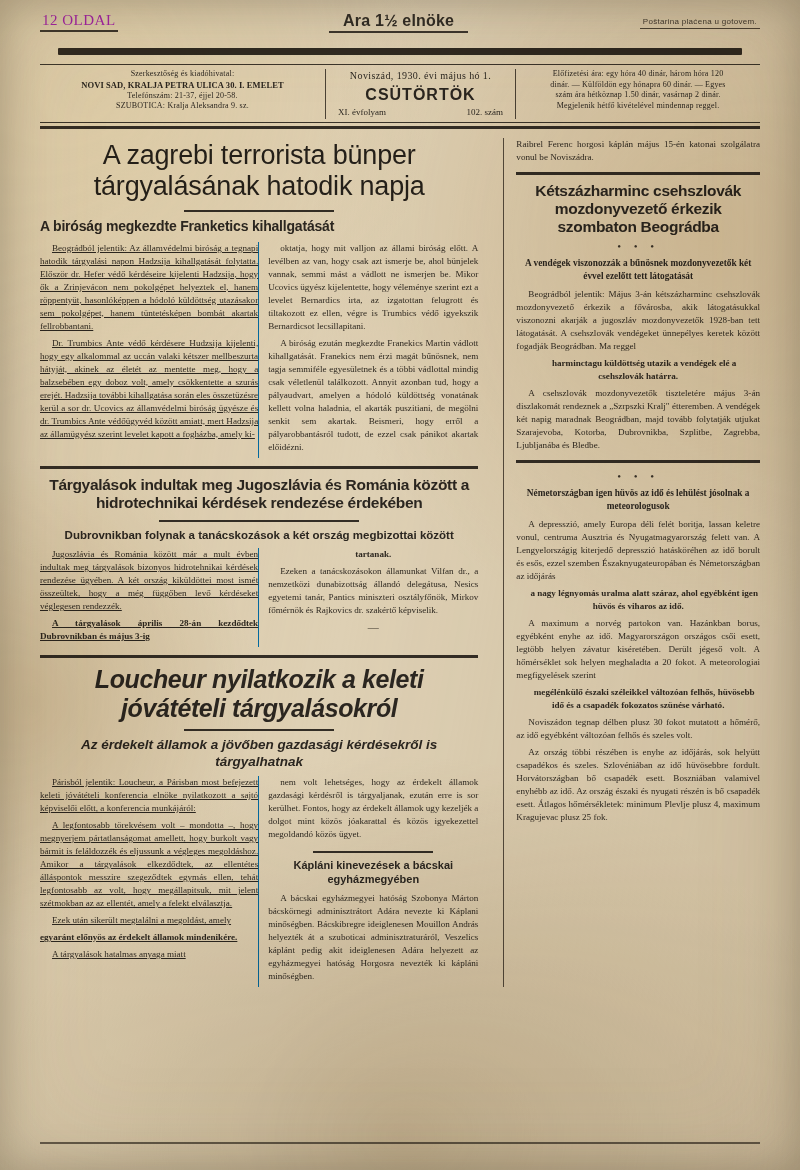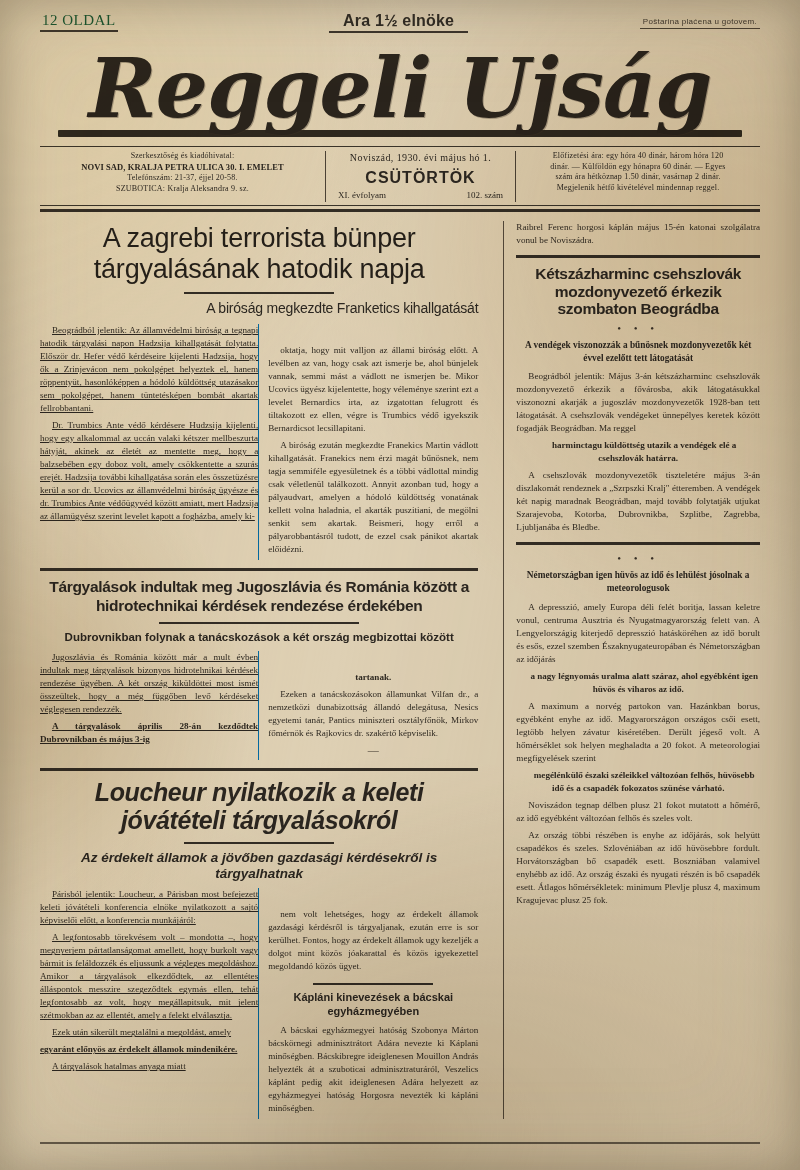--- a/index.html
+++ b/index.html
@@ -57,21 +57,21 @@
   .topstrip {
     display: flex;
     align-items: flex-start;
     justify-content: space-between;
     height: 28px;
     font-family: "Liberation Sans", "DejaVu Sans", sans-serif;
   }
   .folio {
     font-size: 15px;
     letter-spacing: 0.5px;
-    color: #14532d;
+    color: #a21caf;
     border-bottom: 2px solid #3a342a;
     padding: 0 2px 1px 2px;
     font-family: "Liberation Serif", serif;
   }
   .price {
     font-size: 16px;
     font-weight: bold;
     color: #2b2620;
     border-bottom: 2px solid #3a342a;
     padding: 0 14px 1px 14px;
@@ -162,23 +162,23 @@
     letter-spacing: -0.2px;
     color: #241f19;
   }
   .hr-orn {
     width: 150px; height: 2px; background: #332d25;
     margin: 7px auto 6px auto;
   }
   .hr-orn.wide { width: 200px; }
   .sub-bold {
     font-family: "Liberation Sans", sans-serif;
-    font-weight: normal;
+    font-weight: bold;
     font-size: 14px;
-    text-align: right;
+    text-align: left;
     line-height: 1.2;
     margin: 0 0 7px 0;
     letter-spacing: -0.2px;
   }
   .rule-thick { height: 3px; background: #332d25; margin: 8px 0 7px 0; }
 
   h2.sec {
     font-family: "Liberation Sans", sans-serif;
     font-weight: bold;
     font-size: 15.5px;
@@ -217,21 +217,21 @@
 
   
   .twocol {
     display: flex;
   }
   .twocol > .c {
     width: 50%;
     box-sizing: border-box;
   }
   .twocol > .c.left  { padding-right: 0; border-right: 1px solid #0369a1; text-decoration: underline; }
-  .twocol > .c.right { padding-left: 9px; margin-top: 20px; }
+  .twocol > .c.right { padding-left: 9px; }
 
   p.body {
     font-family: "Liberation Serif", "DejaVu Serif", serif;
     font-size: 9.1px;
     line-height: 1.43;
     text-align: justify;
     margin: 0 0 4px 0;
     text-indent: 12px;
     color: #2e2820;
     hyphens: auto;
@@ -285,21 +285,20 @@
 <div class="page">
   <div class="inner">
 
     <div class="topstrip">
       <div class="folio">12 OLDAL</div>
       <div class="price">Ara 1½ elnöke</div>
       <div class="postmark">Poštarina plaćena u gotovem.</div>
     </div>
 
     <div class="masthead">
-      <div class="masthead-title">Reggeli Ujság</div>
       <div class="masthead-rule"></div>
     </div>
 
     <div class="infobar">
       <div class="col info-left">
         <div class="i-sm">Szerkesztőség és kiadóhivatal:</div>
         <div class="i-md">NOVI SAD, KRALJA PETRA ULICA 30. I. EMELET</div>
         <div class="i-sm">Telefónszám: 21-37, éjjel 20-58.</div>
         <div class="i-sm">SZUBOTICA: Kralja Aleksandra 9. sz.</div>
       </div>
@@ -401,21 +400,21 @@
 
         <div class="rule-thick"></div>
 
         <div>
           <div class="stars">• • •</div>
           <div class="kicker">Németországban igen hüvös az idő és lehülést jósolnak a meteorologusok</div>
           <p class="body">A depresszió, amely Europa déli felét boritja, lassan keletre vonul, centruma Ausztria és Nyugatmagyarország felett van. A Lengyelországig kiterjedő depresszió hatásköréhen az idő borult és esős, ezzel szemben Északnyugateuropában és Németországban az időjárás</p>
           <p class="body b" style="text-align:center">a nagy légnyomás uralma alatt száraz, ahol egyébként igen hüvös és viharos az idő.</p>
           <p class="body">A maximum a norvég partokon van. Hazánkban borus, egyébként enyhe az idő. Magyarországon országos csői esett, legtöbb helyen závatur kiséretében. Derült jégeső volt. A hőmérséklet sok helyen meghaladta a 20 fokot. A meteorologiai megfigyelések szerint</p>
           <p class="body b" style="text-align:center">megélénkülő északi széleikkel változóan felhős, hüvösebb idő és a csapadék fokozatos szünése várható.</p>
-          <p class="body">Noviszádon tegnap délben plusz 21 fokot mutatott a hőmérő, az idő egyébként változóan felhős és szeles volt.</p>
+          <p class="body">Noviszádon tegnap délben plusz 30 fokot mutatott a hőmérő, az idő egyébként változóan felhős és szeles volt.</p>
           <p class="body">Az ország többi részében is enyhe az időjárás, sok helyütt csapadékos és szeles. Szlovéniában az idő hüvösebbre fordult. Horvátországban bő csapadék esett. Boszniában valamivel enyhébb az idő. Az ország északi és nyugati részén is bő csapadék esett. Átlagos hőmérsékletek: minimum Plevlje plusz 4, maximum Kragujevac plusz 25 fok.</p>
         </div>
 
       </div>
     </div>
   </div>
 
   <div class="footrule"></div>
 </div>
 

